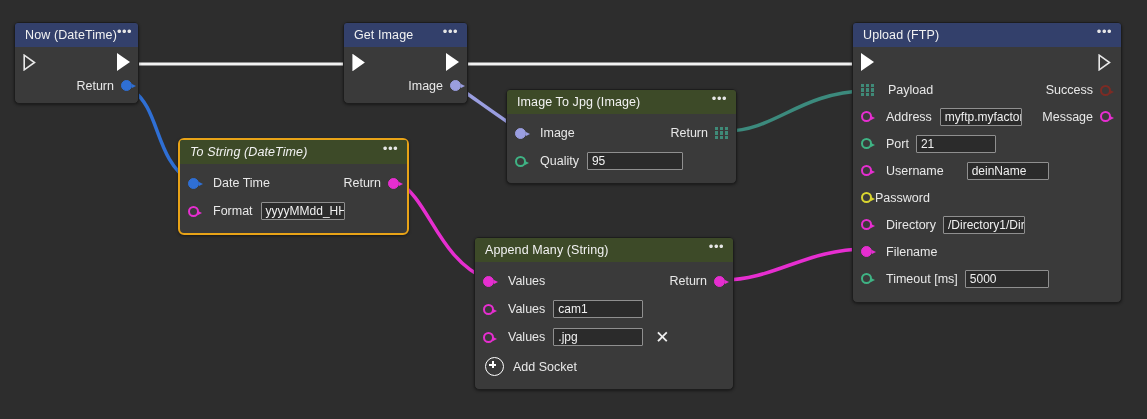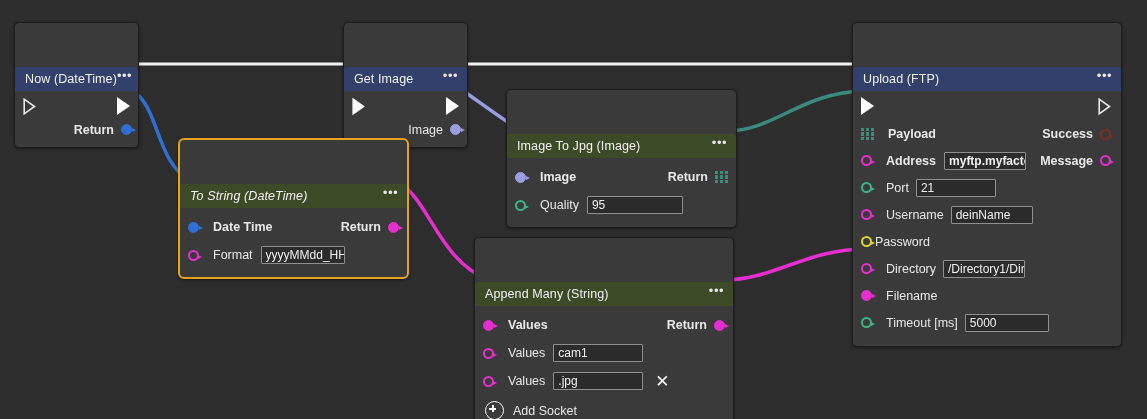--- a/index.html
+++ b/index.html
@@ -38,21 +38,20 @@
     border-radius: 6px;
   }
   .node-header {
     height: 24px;
     display: flex;
     align-items: center;
     justify-content: space-between;
     padding: 0 9px 0 10px;
     border-radius: 3px 3px 0 0;
     box-sizing: border-box;
-    margin-top: 44px;
   }
   .node.selected .node-header { border-radius: 2px 2px 0 0; font-style: italic; }
   .node-header.blue { background: #33406b; }
   .node-header.green { background: #3d4a28; }
   .node-title {
     color: #f2f2f2;
     font-size: 12.5px;
     letter-spacing: 0.1px;
     white-space: nowrap;
   }
@@ -85,21 +84,20 @@
   .port-row {
     display: flex;
     align-items: center;
     height: 26px;
     padding: 0 8px;
     box-sizing: border-box;
     position: relative;
   }
   .port-row.split {
     justify-content: space-between;
-    font-weight: bold;
   }
   .port-left, .port-right {
     display: flex;
     align-items: center;
     gap: 7px;
   }
   .port-right { gap: 7px; }
   .label {
     color: #e8e8e8;
     font-size: 12.5px;
@@ -408,21 +406,21 @@
 
       <div class="port-row" style="height:27px;">
         <span class="socket hollow left" style="color:#3fb384;"></span>
         <span class="label" style="margin-left:14px;">Port</span>
         <span class="field" style="width:80px; margin-left:7px;">21</span>
       </div>
 
       <div class="port-row" style="height:27px;">
         <span class="socket hollow left" style="color:#e62ed0;"></span>
         <span class="label" style="margin-left:14px;">Username</span>
-        <span class="field" style="width:82px; margin-left:7px;">deinName</span>
+        <span class="field" style="width:82px; margin-left:23px;">deinName</span>
       </div>
 
       <div class="port-row" style="height:27px;">
         <span class="socket hollow left" style="color:#d9d630;"></span>
         <span class="label" style="margin-left:3px;">Password</span>
       </div>
 
       <div class="port-row" style="height:27px;">
         <span class="socket hollow left" style="color:#e62ed0;"></span>
         <span class="label" style="margin-left:14px;">Directory</span>

